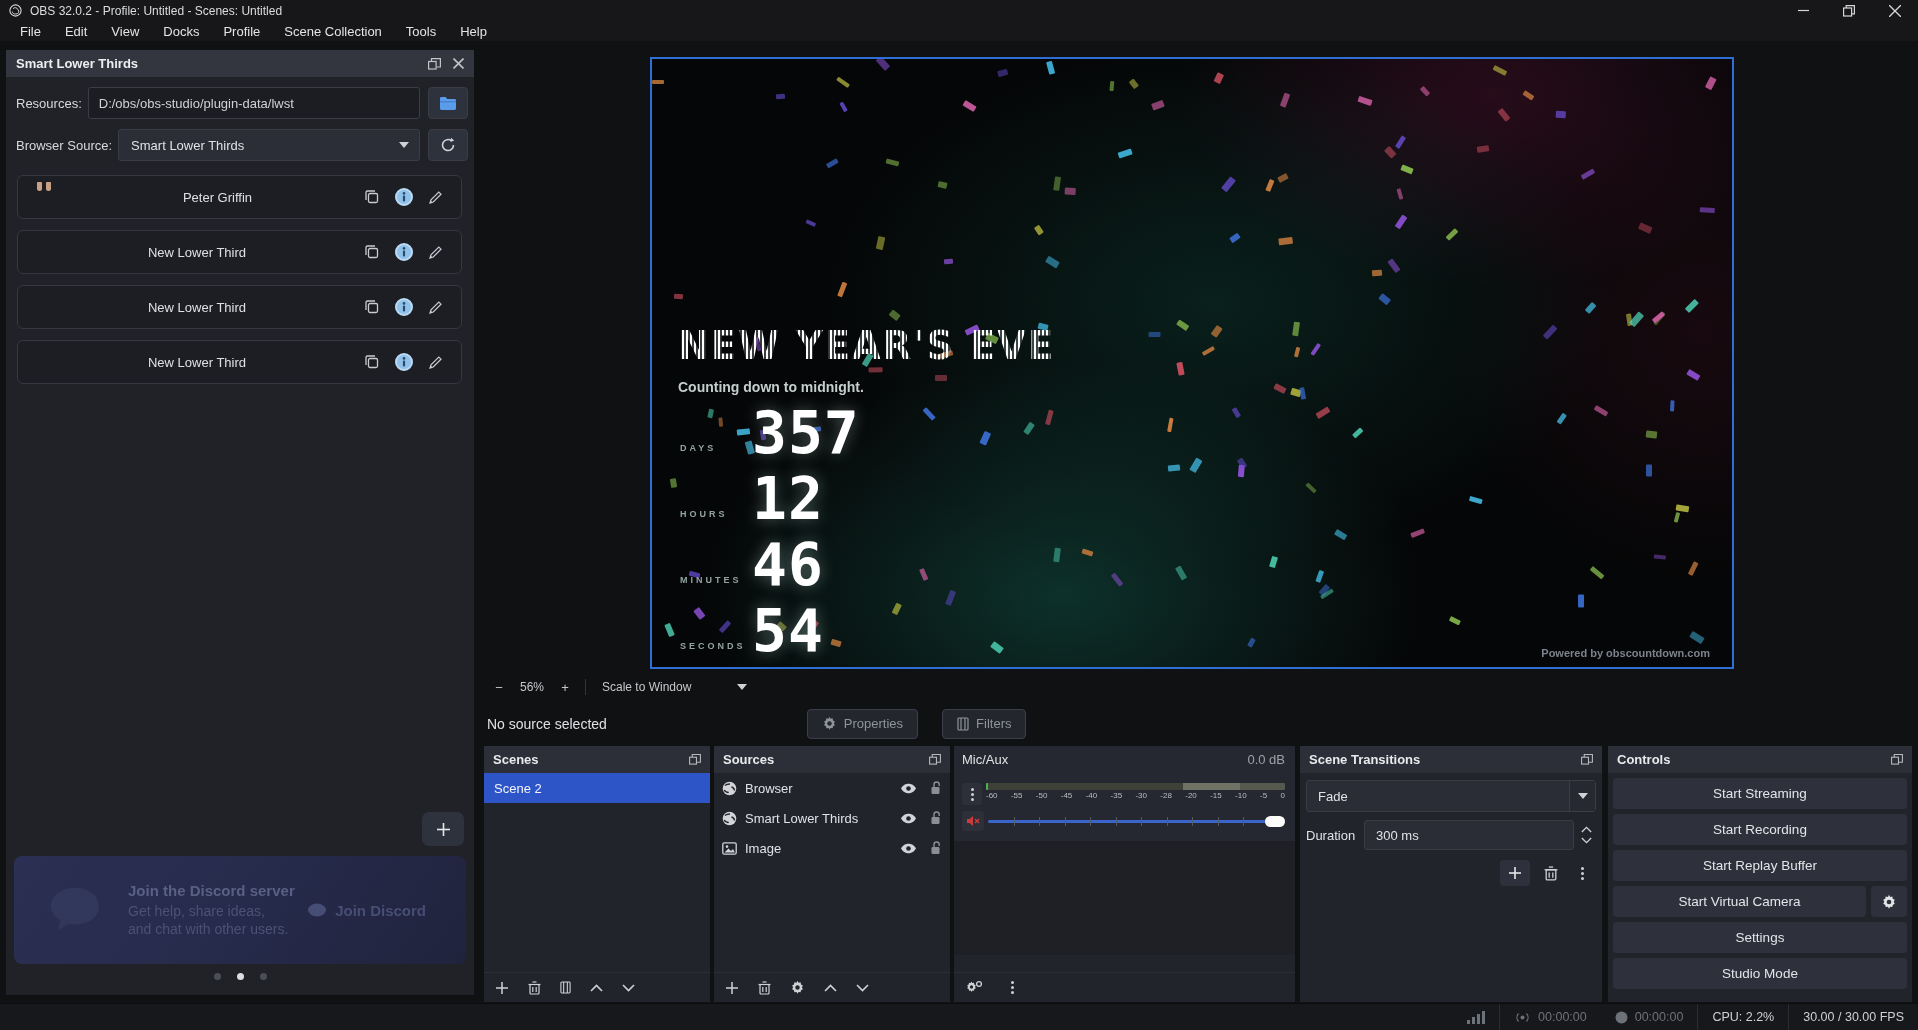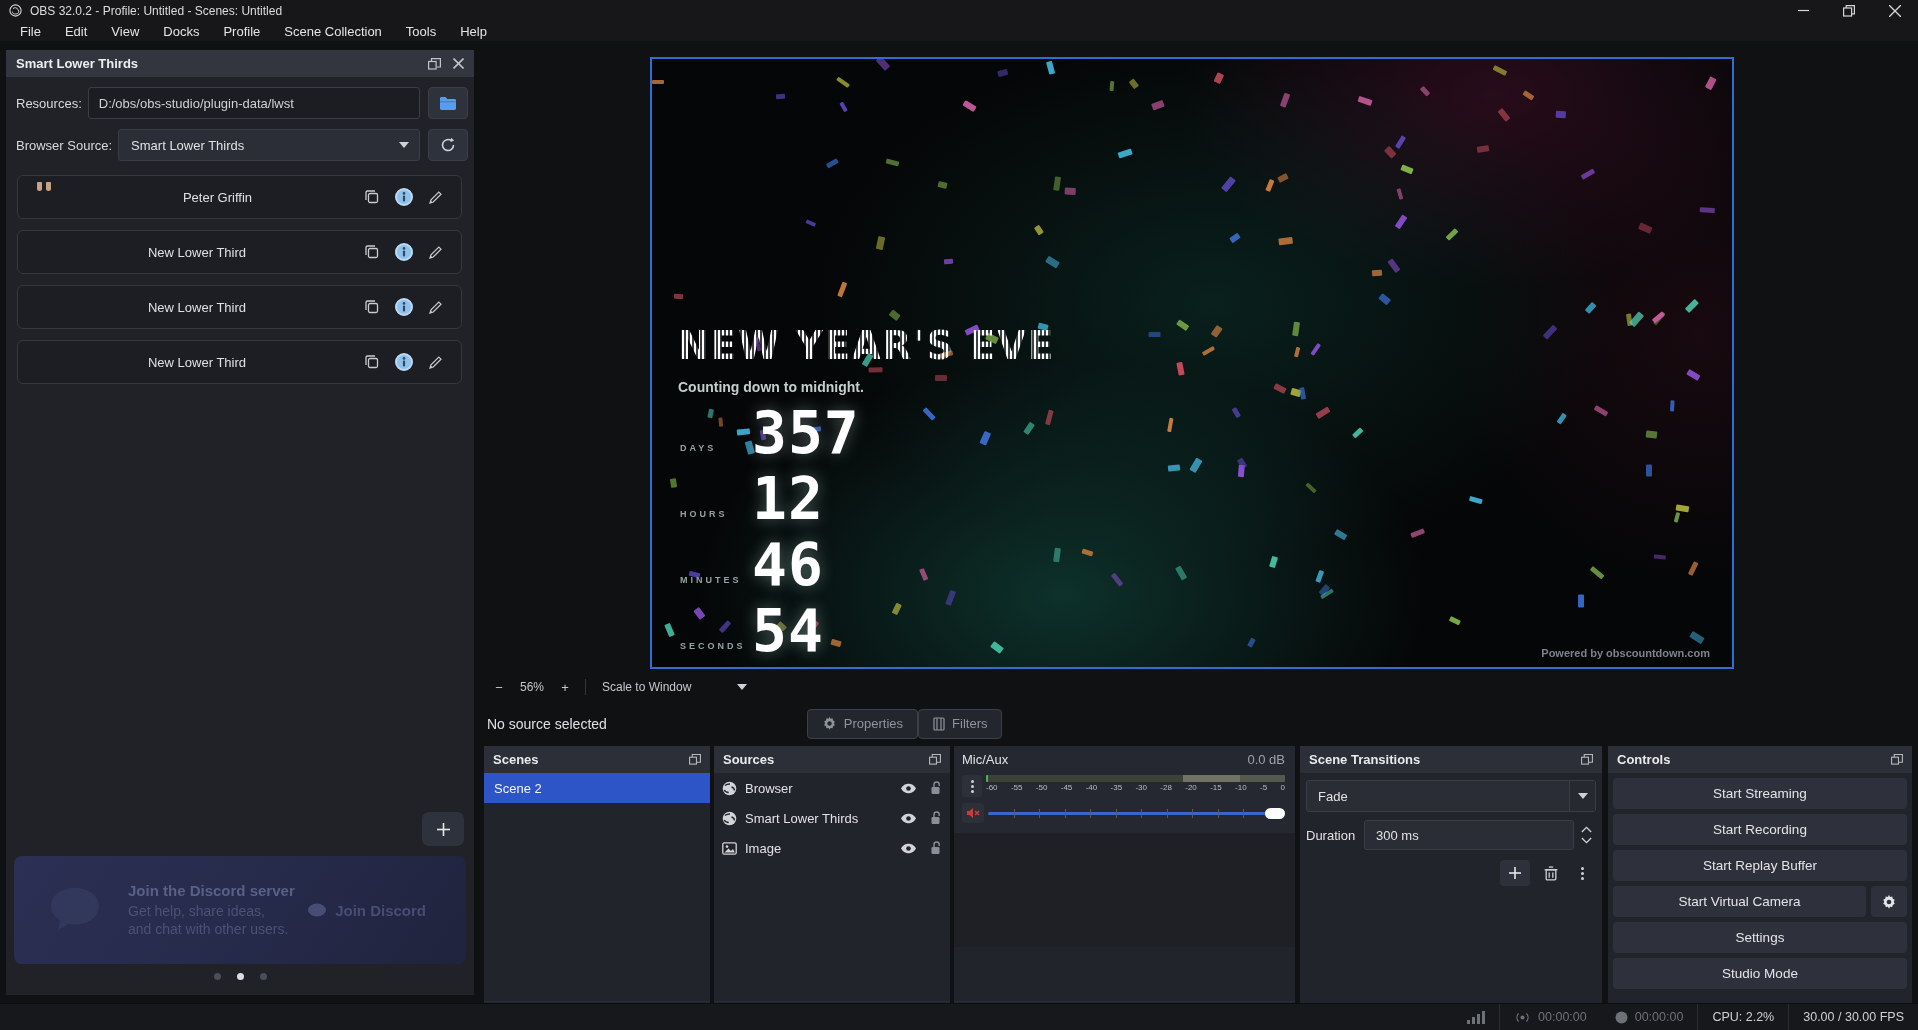--- a/index.html
+++ b/index.html
@@ -98,45 +98,45 @@
   .zoom-row { position:absolute; left:487px; top:676px; height:22px; display:flex; align-items:center; color:#c6c8cc; font-size:12px; }
   .zoom-btn { width:24px; text-align:center; font-size:13px; color:#c6c8cc; }
   .zoom-level { width:42px; text-align:center; }
   .zoom-sep { width:1px; height:16px; background:#33353c; margin:0 8px; }
   .scale-select { display:flex; align-items:center; gap:46px; padding:0 8px; }
   .scale-arrow { width:0; height:0; border-left:5px solid transparent; border-right:5px solid transparent; border-top:6px solid #cfd1d5; }
 
   .srcbar { position:absolute; left:487px; top:707px; width:1431px; height:33px; display:flex; align-items:center; }
   .no-src { font-size:14px; color:#dfe0e3; }
   .tool-btn { height:30px; border:1px solid #3c3f47; background:#24262e; border-radius:4px; display:flex;
-    align-items:center; gap:7px; padding:0 14px; font-size:13px; color:#8e939c; margin-left:0; }
+    align-items:center; gap:7px; padding:0 14px; font-size:13px; color:#8e939c; margin-left:24px; }
   .tool-btn.first { margin-left:200px; }
 
   
-  .dock { position:absolute; top:746px; height:285px; background:#22242b; }
+  .dock { position:absolute; top:746px; height:256px; background:#22242b; }
   .dock-header { height:27px; background:#2c2f38; display:flex; align-items:center; padding:0 9px;
     font-size:13px; font-weight:bold; color:#e9eaec; }
   .dock-header .ph-icons { margin-left:auto; color:#b6b8bd; }
   .dock-footer { position:absolute; left:0; bottom:0; width:100%; height:30px; border-top:1px solid #2c2e35;
     display:flex; align-items:center; gap:19px; padding:0 11px; }
 
   .dock-scenes { left:484px; width:226px; }
   .scene-row { height:30px; background:#2d55c8; display:flex; align-items:center; padding:0 10px;
     font-size:13px; color:#f2f4f7; }
 
   .dock-sources { left:714px; width:236px; }
   .source-row { height:30px; display:flex; align-items:center; padding:0 8px; gap:8px; }
   .source-name { font-size:13px; color:#e0e2e5; flex:1; }
   .source-icons { display:flex; gap:13px; align-items:center; }
 
   .dock-mixer { left:954px; width:341px; }
   .mixer-strip { background:#262831; padding:6px 10px 10px 8px; }
   .mixer-top { display:flex; font-size:13px; color:#e0e2e5; }
   .mixer-db { margin-left:auto; color:#9ea1a8; }
-  .mixer-meter-row { display:flex; margin-top:8px; }
+  .mixer-meter-row { display:flex; margin-top:16px; }
   .kebab-btn { width:20px; height:22px; background:#2d3039; border-radius:3px; display:flex; flex-direction:column;
     align-items:center; justify-content:center; gap:2px; }
   .kdot { width:3px; height:3px; border-radius:50%; background:#cfd1d5; }
   .meter-wrap { flex:1; margin-left:4px; }
   .meter-bar { height:7px; border-radius:1px;
     background:linear-gradient(90deg,#4caf50 0 2px,#3e4138 2px 66%,#6f7264 66%,#6f7264 85%,#565a4e 85%); }
   .meter-ticks { display:flex; justify-content:space-between; font-size:8px; color:#b9bcc2; margin-top:1px; }
   .mixer-slider-row { display:flex; align-items:center; margin-top:6px; }
   .mute-btn { width:22px; height:20px; background:#2d3039; border-radius:3px; display:flex; align-items:center; justify-content:center; }
   .slider-wrap { flex:1; margin-left:4px; position:relative; height:14px; }

